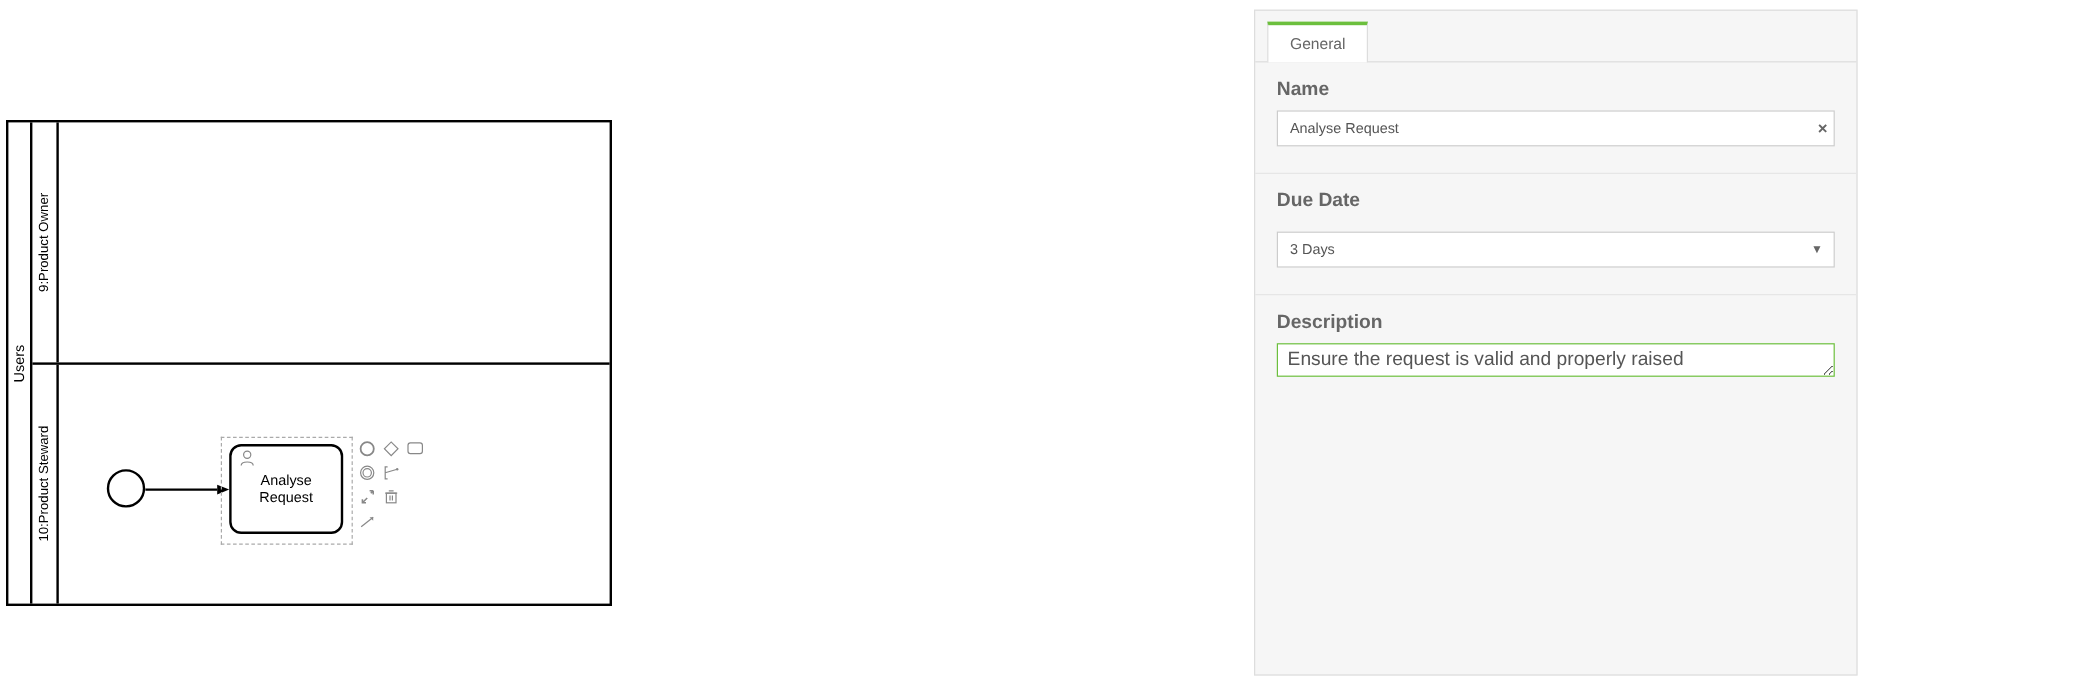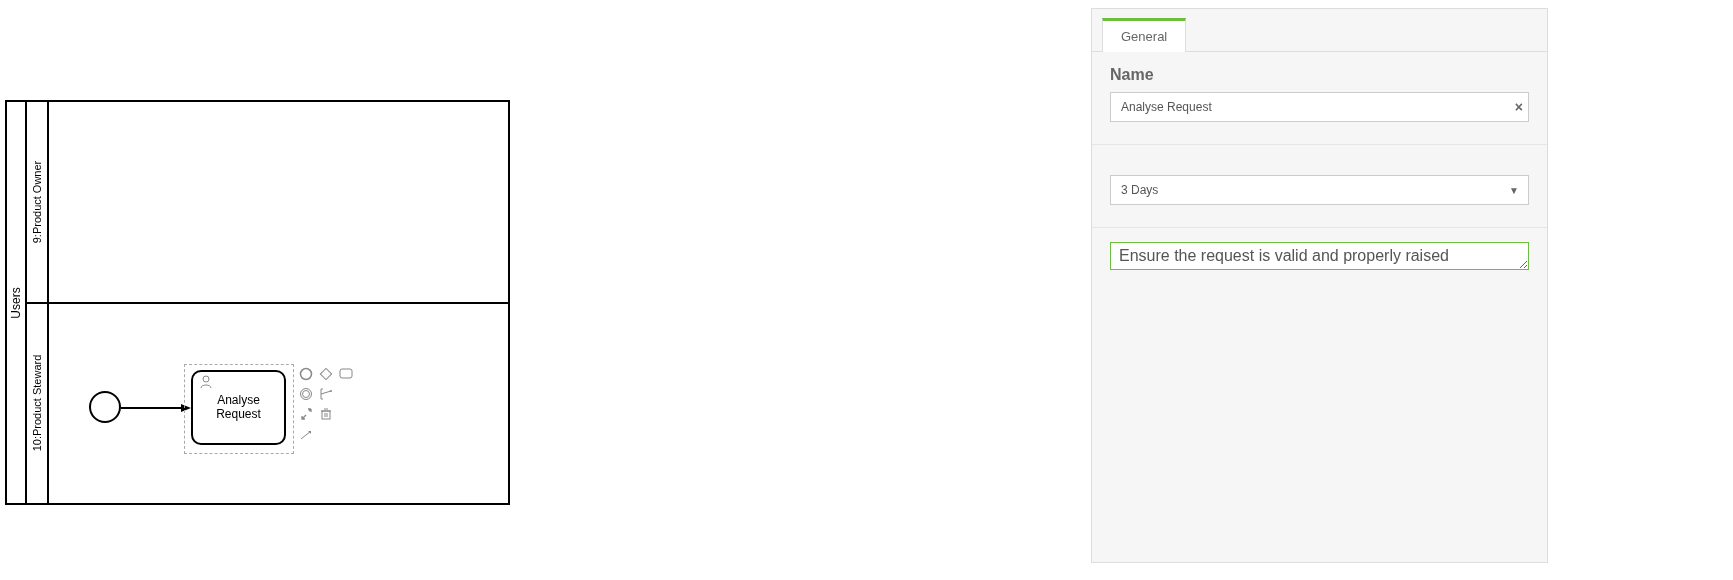--- a/index.html
+++ b/index.html
@@ -22,21 +22,21 @@
 
 .task { position: absolute; width: 95px; height: 75px; border: 2px solid #000; border-radius: 10px; background: #fff; display: flex; align-items: center; justify-content: center; text-align: center; color: #000; font-size: 12px; line-height: 1.2; }
 .task .user-icon { position: absolute; top: 3px; left: 6px; color: #888; }
 
 .selection-box { position: absolute; border: 1px dashed #aaa; }
 .context-pad { position: absolute; display: flex; flex-direction: column; gap: 6px; }
 .context-pad .row { display: flex; gap: 6px; align-items: center; }
 .context-pad .pad-icon { width: 14px; height: 14px; display: flex; align-items: center; justify-content: center; color: #888; }
 
 
-.panel { position: absolute; top: 8px; right: 185px; width: 457px; background: #f6f6f6; border: 1px solid #ddd; height: 555px; }
+.panel { position: absolute; top: 8px; right: 185px; width: 503px; background: #f6f6f6; border: 1px solid #ddd; height: 555px; }
 .tabs { display: flex; height: 43px; align-items: flex-end; border-bottom: 1px solid #ddd; padding-left: 10px; }
 .tab { background: #fff; border: 1px solid #ddd; border-bottom: none; border-top: 3px solid #6cbf3d; padding: 8px 18px; color: #666; font-size: 13px; cursor: pointer; position: relative; top: 1px; }
 .form-row { padding: 14px 18px 22px 18px; border-bottom: 1px solid #e6e6e6; }
 .form-label { color: #666; font-weight: bold; font-size: 16px; margin-bottom: 8px; display: block; }
 .text-input { position: relative; }
 .text-input input { width: 100%; height: 30px; border: 1px solid #ccc; background: #fff; padding: 0 28px 0 10px; font-size: 12px; color: #555; }
 .clear-btn { position: absolute; right: 6px; top: 50%; transform: translateY(-50%); font-size: 14px; color: #666; cursor: pointer; font-weight: bold; }
 .select-input { position: relative; margin-top: 16px; }
 .select-input select { width: 100%; height: 30px; border: 1px solid #ccc; background: #fff; padding: 0 10px; font-size: 12px; color: #555; appearance: none; -webkit-appearance: none; }
 .select-caret { position: absolute; right: 10px; top: 50%; transform: translateY(-50%); color: #666; font-size: 10px; pointer-events: none; }
@@ -152,26 +152,28 @@
 
   <div class="form-row">
     <label class="form-label">Name</label>
     <div class="text-input">
       <input type="text" value="Analyse Request" style="">
       <span class="clear-btn">×</span>
     </div>
   </div>
 
   <div class="form-row">
+    <label class="form-label">Due Date</label>
     <div class="select-input">
       <select>
         <option>3 Days</option>
       </select>
       <span class="select-caret">▼</span>
     </div>
   </div>
 
   <div class="form-row" style="border-bottom:none;">
+    <label class="form-label">Description</label>
     <div class="textarea-input">
       <textarea style="">Ensure the request is valid and properly raised</textarea>
     </div>
   </div>
 </div>
 
 </body></html>

